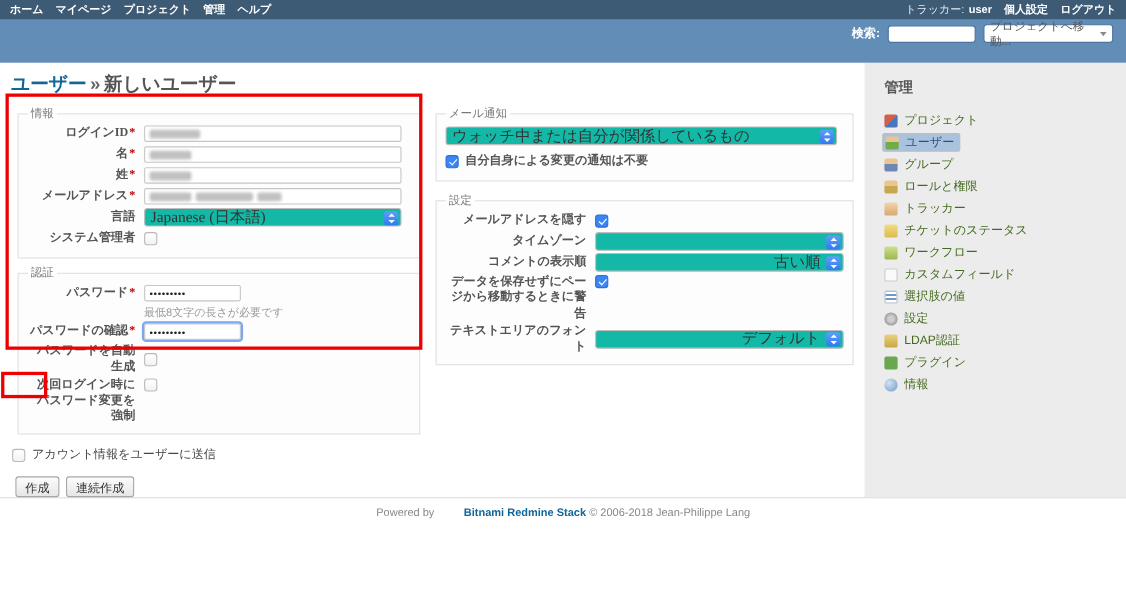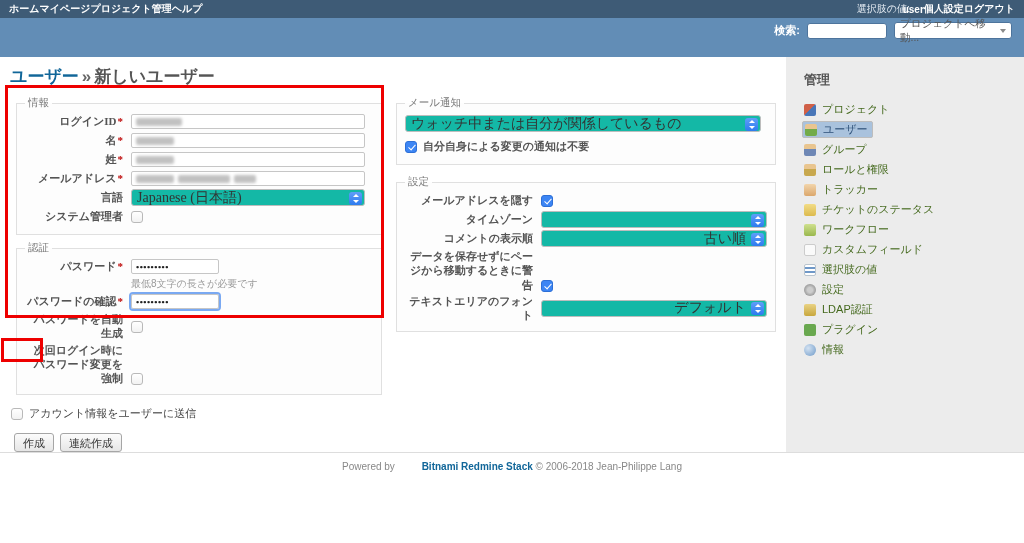--- a/index.html
+++ b/index.html
@@ -7,21 +7,21 @@
   body {
     width:1024px; height:543px; position:relative; overflow:hidden;
     background:#ffffff; font-family:"Liberation Sans","DejaVu Sans",sans-serif;
     -webkit-font-smoothing:antialiased;
   }
   
   #top-menu {
     height:18px; background:#3e5b76; color:#fff; font-size:10px;
     display:flex; justify-content:space-between; align-items:center; padding:0 9px;
   }
-  #top-menu .tm-left, #top-menu .tm-right { display:flex; align-items:center; }
+  #top-menu .tm-left, #top-menu .tm-right { display:flex; align-items:center; gap:11px; }
   .tm-link { color:#fff; font-weight:bold; cursor:pointer; white-space:nowrap; }
   .tm-plain { color:#e8eef5; font-weight:normal; }
   .tm-user { font-weight:bold; margin-left:-7px; }
   
   #header { height:39px; background:#628db6; position:relative; padding:0 10px; }
   #app-title { margin:0; padding-top:7px; color:#fff; font-size:19px; font-weight:bold; letter-spacing:0.2px; }
   #header-tools { position:absolute; top:4px; right:12px; display:flex; align-items:center; gap:7px; }
   #search-label { color:#fff; font-size:11px; font-weight:bold; }
   #search-input {
     width:80px; height:16px; border:1px solid #4d749c; border-radius:3px;
@@ -45,21 +45,21 @@
   .cols { display:flex; align-items:flex-start; margin-top:8px; }
   .col-left { width:372px; }
   .col-right { width:380px; margin-left:14px; }
   fieldset {
     border:1px solid #e0e0e0; background:#fdfdfd; border-radius:0;
     margin:0 0 6px 6px; padding:1px 8px 7px 8px;
   }
   .col-right fieldset { margin-left:0; margin-bottom:10px; }
   legend { font-size:10.5px; color:#787878; padding:0 3px; }
   .trow { display:flex; align-items:center; margin:2px 0; min-height:17px;font-family:Liberation Serif, serif; }
-  .trow.top { align-items:flex-end; }
+  .trow.top { align-items:flex-start; }
   .lbl {
     width:98px; flex-shrink:0; text-align:right; margin-right:8px;
     font-size:11px; font-weight:bold; color:#545454; line-height:1.3;
   }
   .col-right .lbl { width:128px; }
   .req { color:#bb0000; margin-left:1px; }
   .inp {
     background:#fff; border:1px solid #c6c6c6; border-radius:2px; height:15px;
     font-size:10.5px; color:#333; display:flex; align-items:center; padding:0 4px; gap:4px;
   }
@@ -144,21 +144,21 @@
 
 <div id="top-menu">
   <div class="tm-left" id="top-menu-left">
       <span class="tm-link">ホーム</span>
       <span class="tm-link">マイページ</span>
       <span class="tm-link">プロジェクト</span>
       <span class="tm-link">管理</span>
       <span class="tm-link">ヘルプ</span>
     </div>
   <div class="tm-right">
-    <span class="tm-plain">選択肢の値:</span>
+    <span class="tm-plain">トラッカー:</span>
     <span class="tm-link tm-user">user</span>
     <span class="tm-link">個人設定</span>
     <span class="tm-link">ログアウト</span>
   </div>
 </div>
 
 <div id="header">
   <div id="header-tools">
     <span id="search-label">検索:</span>
     <input id="search-input" value="" style="">

